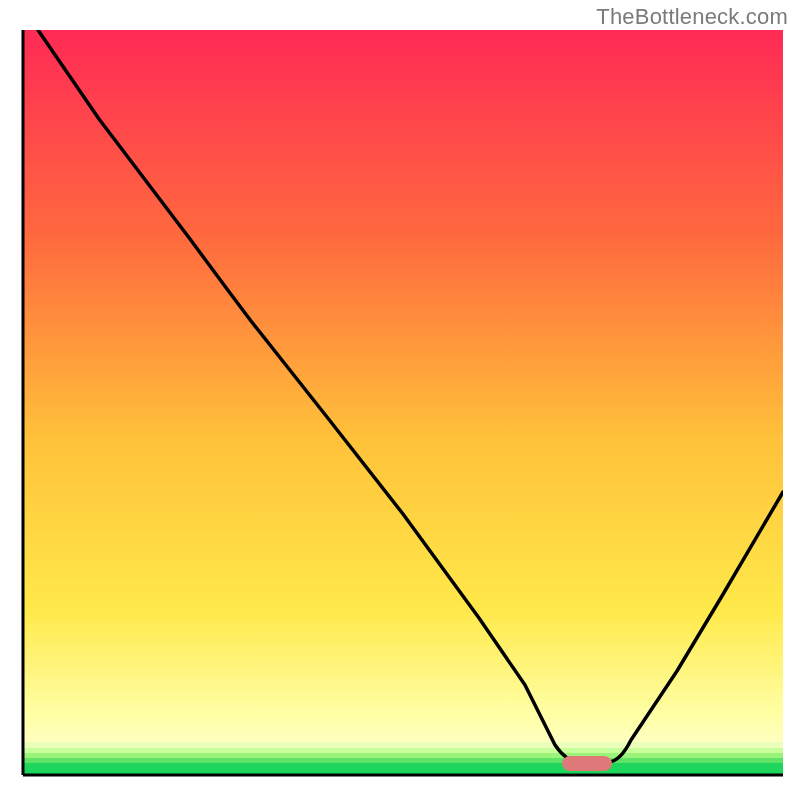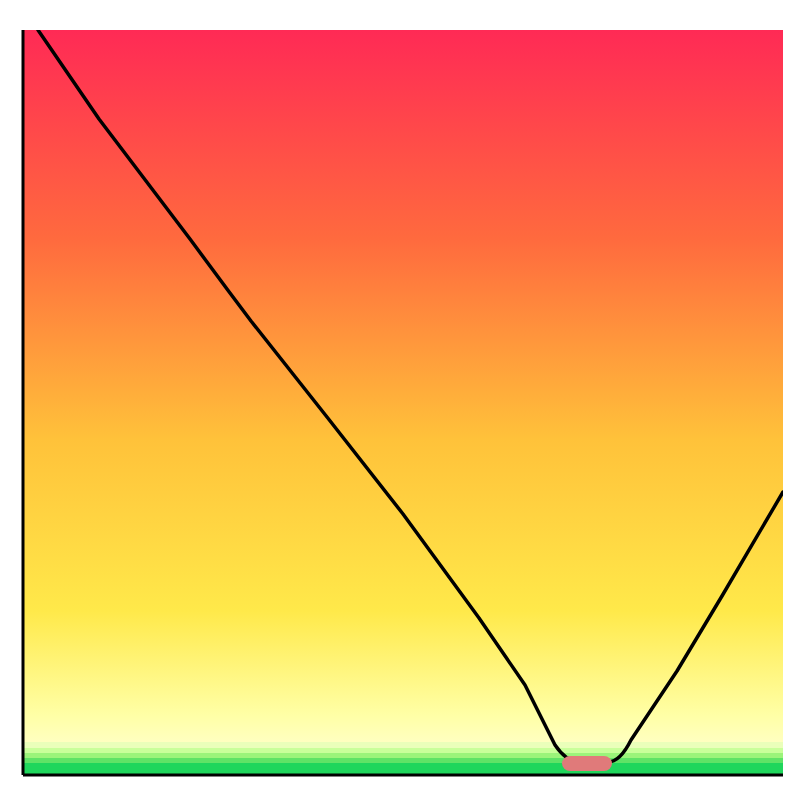--- a/index.html
+++ b/index.html
@@ -55,13 +55,14 @@
              L 608 762
              Q 620 762 631 740
              L 677 671
              L 722 596
              L 783 492" fill="none" stroke="#000" stroke-width="3.5" stroke-linejoin="round" stroke-linecap="round"></path>
 
     <rect x="562" y="756" rx="8" ry="8" width="50" height="15" fill="#e07a7a"></rect>
   </g>
 </svg>
 
+<div class="watermark">TheBottleneck.com</div>
 </div>
 
 </body></html>

